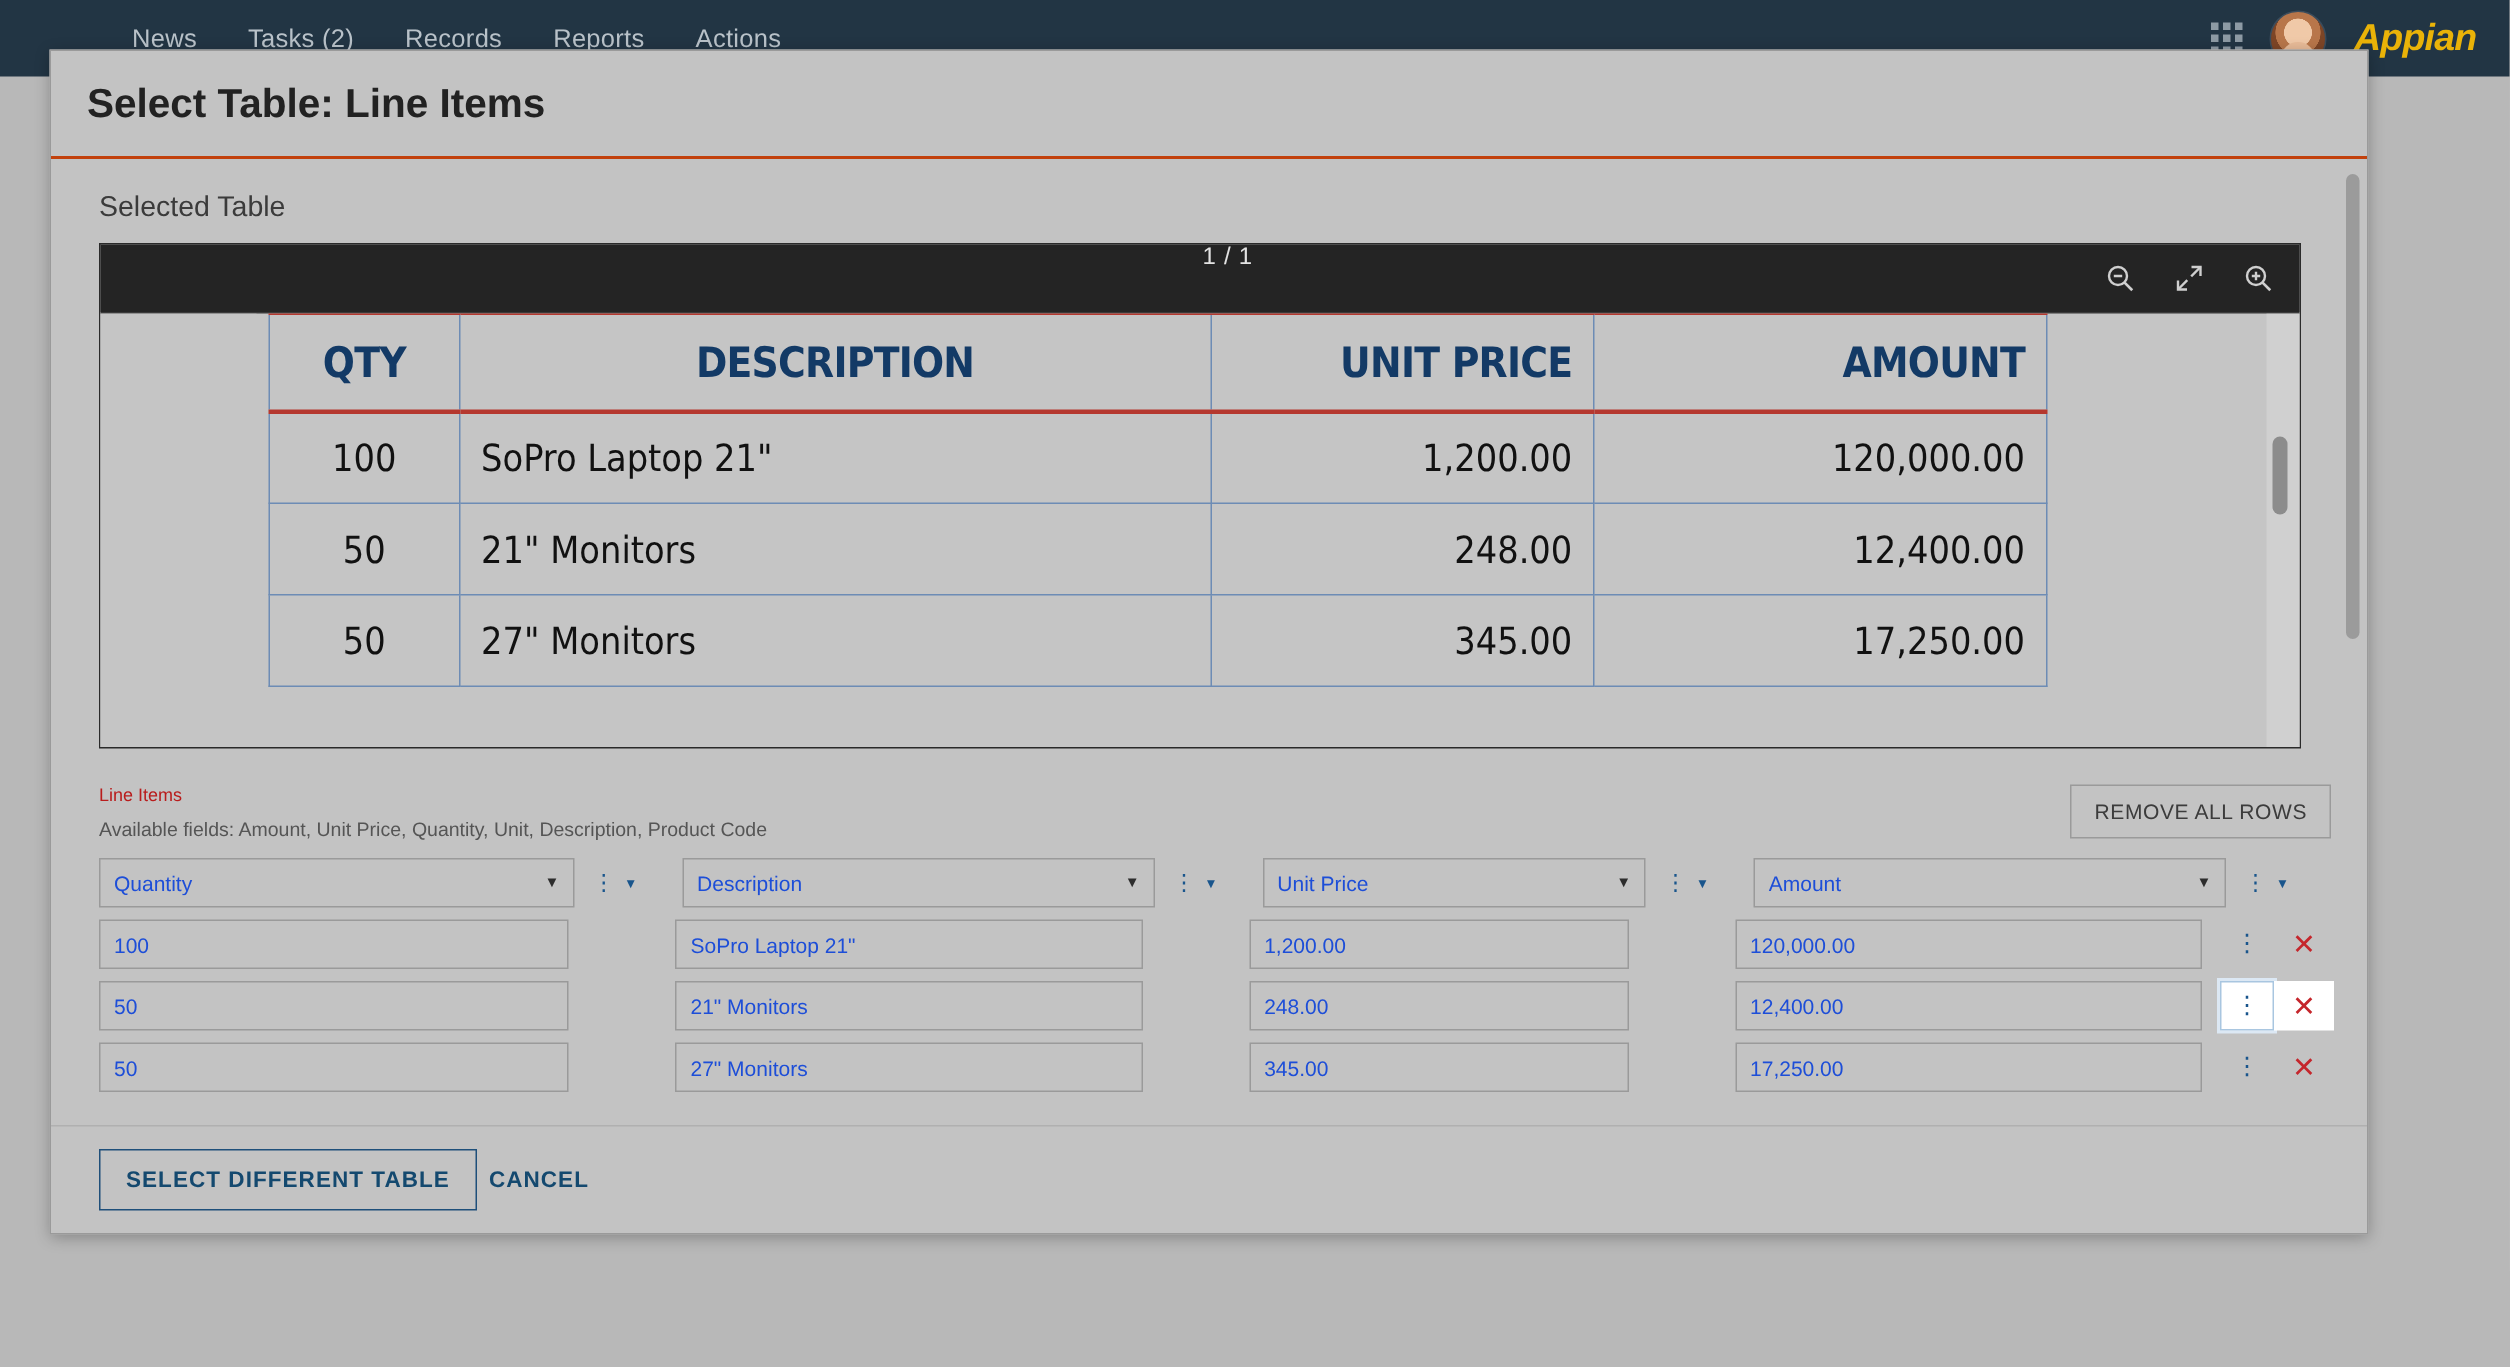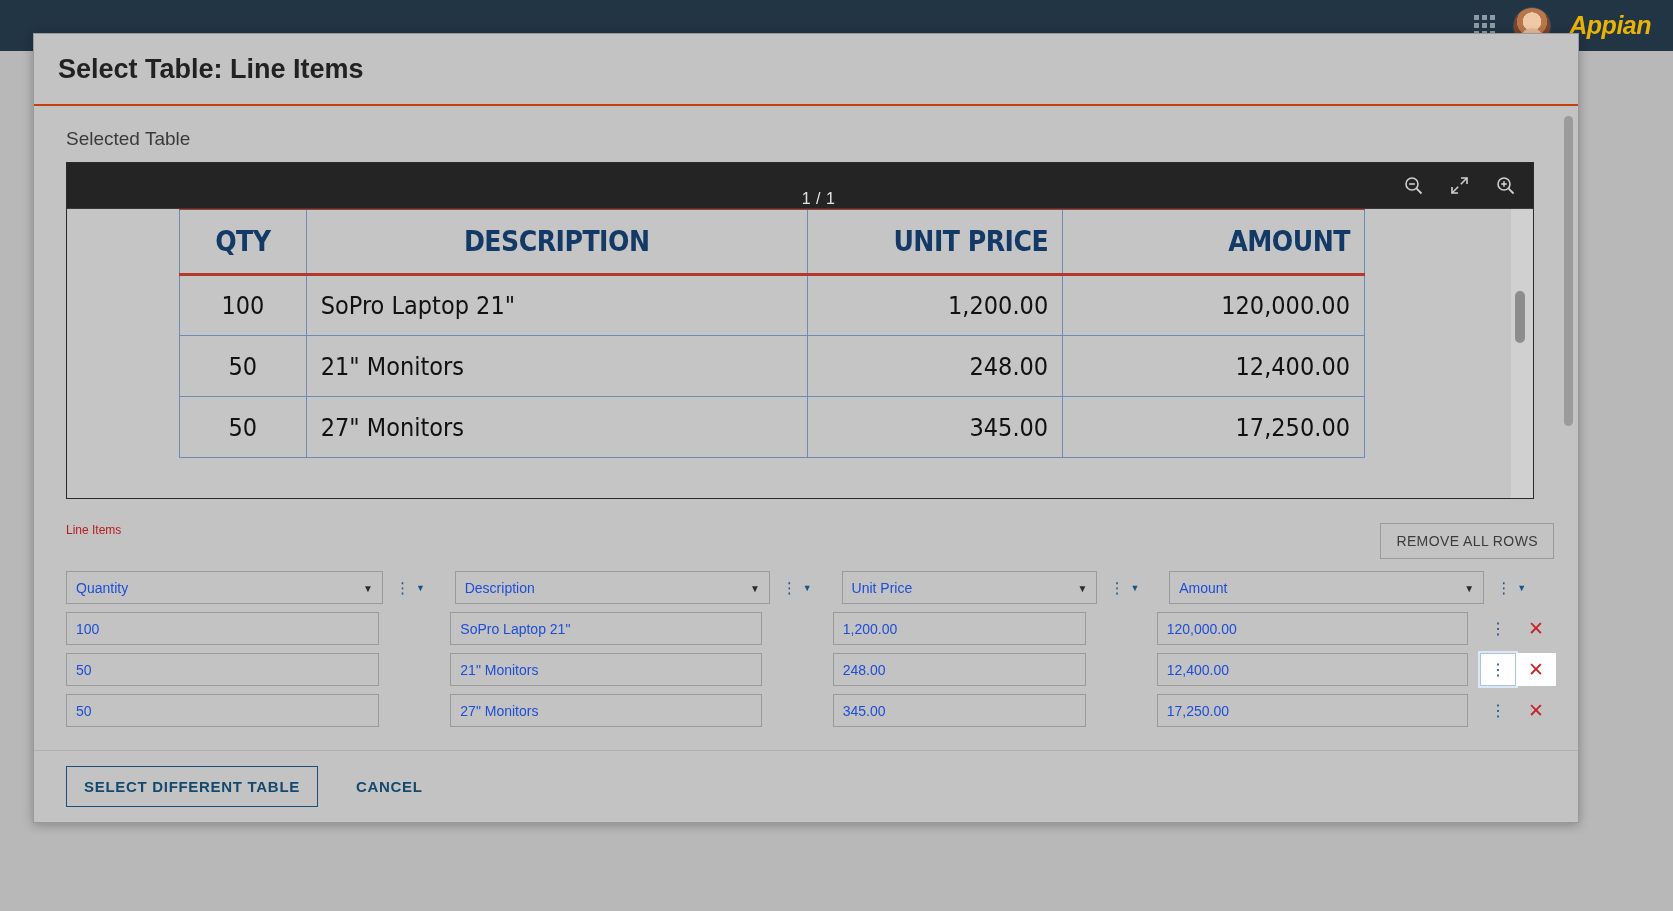--- a/index.html
+++ b/index.html
@@ -64,21 +64,21 @@
   .scrollbar-thumb {
     position: absolute; right: 5px; top: 10px; width: 9px; height: 310px;
     background: #9b9b9b; border-radius: 5px; cursor: pointer;
   }
 
   .section-label { font-size: 19px; color: #3b3b3b; margin: 22px 0 12px 8px; }
 
   
   .viewer { width: 1468px; margin-left: 8px; border: 1px solid #2a2a2a; }
   .viewer-toolbar {
-    height: 45px; background: #242424; display: flex; align-items: flex-end;
+    height: 45px; background: #242424; display: flex; align-items: flex-start;
     justify-content: center; position: relative; padding-left: 37px;
   }
   .page-indicator { color: #e2e2e2; font-size: 16px; letter-spacing: .5px; }
   .viewer-tools {
     position: absolute; right: 18px; top: 0; height: 45px;
     display: flex; align-items: center; gap: 27px;
   }
   .vicon { cursor: pointer; line-height: 0; }
   .vicon svg { display: block; }
 
@@ -168,36 +168,43 @@
   .kebab-btn .dots { color: #19558c; font-size: 16px; }
   .x-btn {
     width: 40px; height: 33px; display: flex; align-items: center; justify-content: center;
     color: #c5262c; font-size: 19px; cursor: pointer; background: transparent;
   }
   .x-btn.on-white { background: #fff; }
 
   
   .dialog-footer {
     height: 72px; flex: none; border-top: 1px solid #b0b0b0;
-    display: flex; align-items: center; padding: 0 32px; gap: 38px;
+    display: flex; align-items: center; padding: 0 32px; gap: 8px;
   }
   .btn-primary {
     border: 1px solid #1e4f7a; background: transparent; color: #14496f;
     font-size: 15px; font-weight: 700; letter-spacing: .7px;
     padding: 11px 17px; cursor: pointer;
   }
   .btn-link {
     background: none; border: none; color: #14496f; font-size: 15px;
     font-weight: 700; letter-spacing: .7px; cursor: pointer;
   }
 </style>
 </head>
 <body>
 
 <div class="topnav">
+  <div class="nav-links">
+    <span class="nav-link">News</span>
+    <span class="nav-link">Tasks (2)</span>
+    <span class="nav-link">Records</span>
+    <span class="nav-link">Reports</span>
+    <span class="nav-link">Actions</span>
+  </div>
   <div class="nav-right">
     <span class="grid-icon">
       <i></i>
         <i></i>
         <i></i>
         <i></i>
         <i></i>
         <i></i>
         <i></i>
         <i></i>
@@ -285,20 +292,21 @@
         </table>
         <div class="page-scroll-right">
           <div class="thumb"></div>
         </div>
       </div>
     </div>
 
     <div class="li-head">
       <div class="li-head-text">
         <div class="li-title">Line Items</div>
+        <div class="li-sub">Available fields: Amount, Unit Price, Quantity, Unit, Description, Product Code</div>
       </div>
       <button class="btn-outline">REMOVE ALL ROWS</button>
     </div>
 
     <div class="grid">
 
       <div class="grid-row">
         <div class="cell w-qty select-wrap">
           <select class="col-select">
             <option selected="">Quantity</option>

